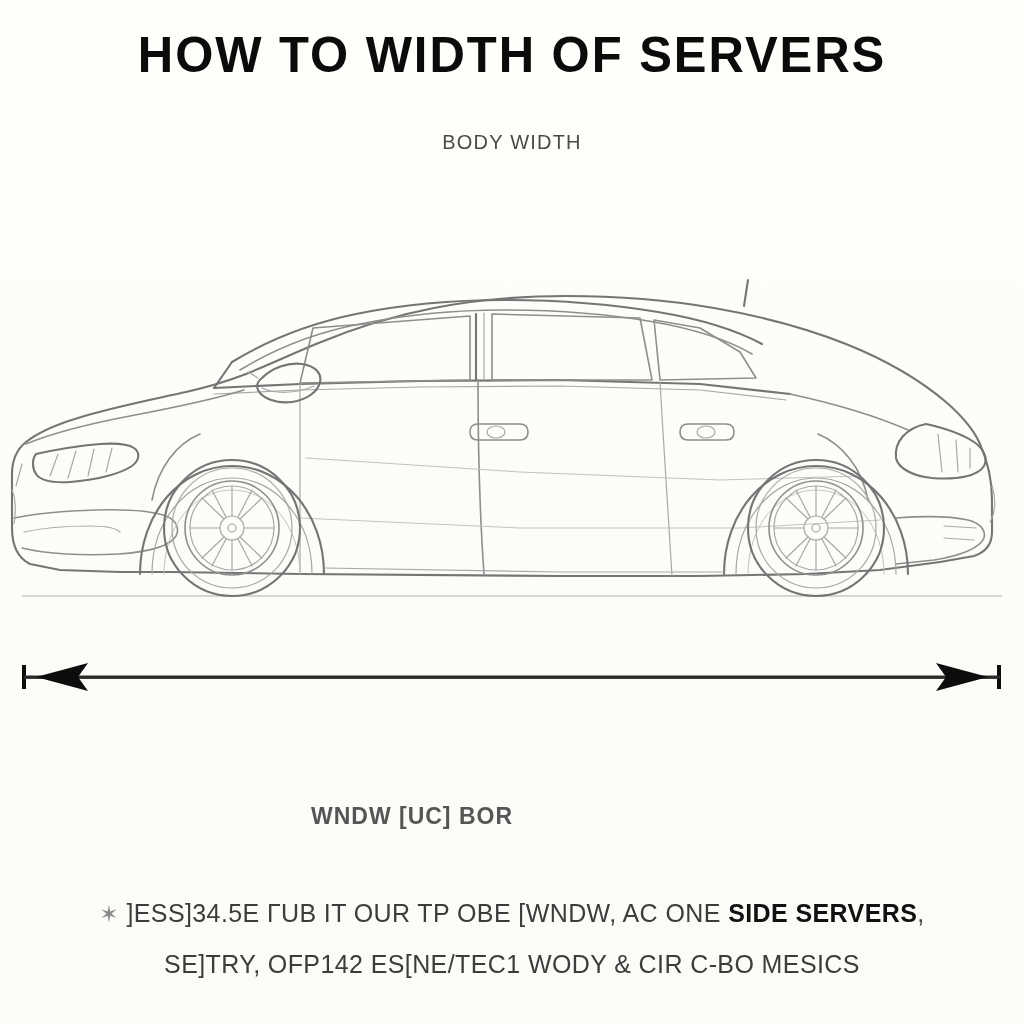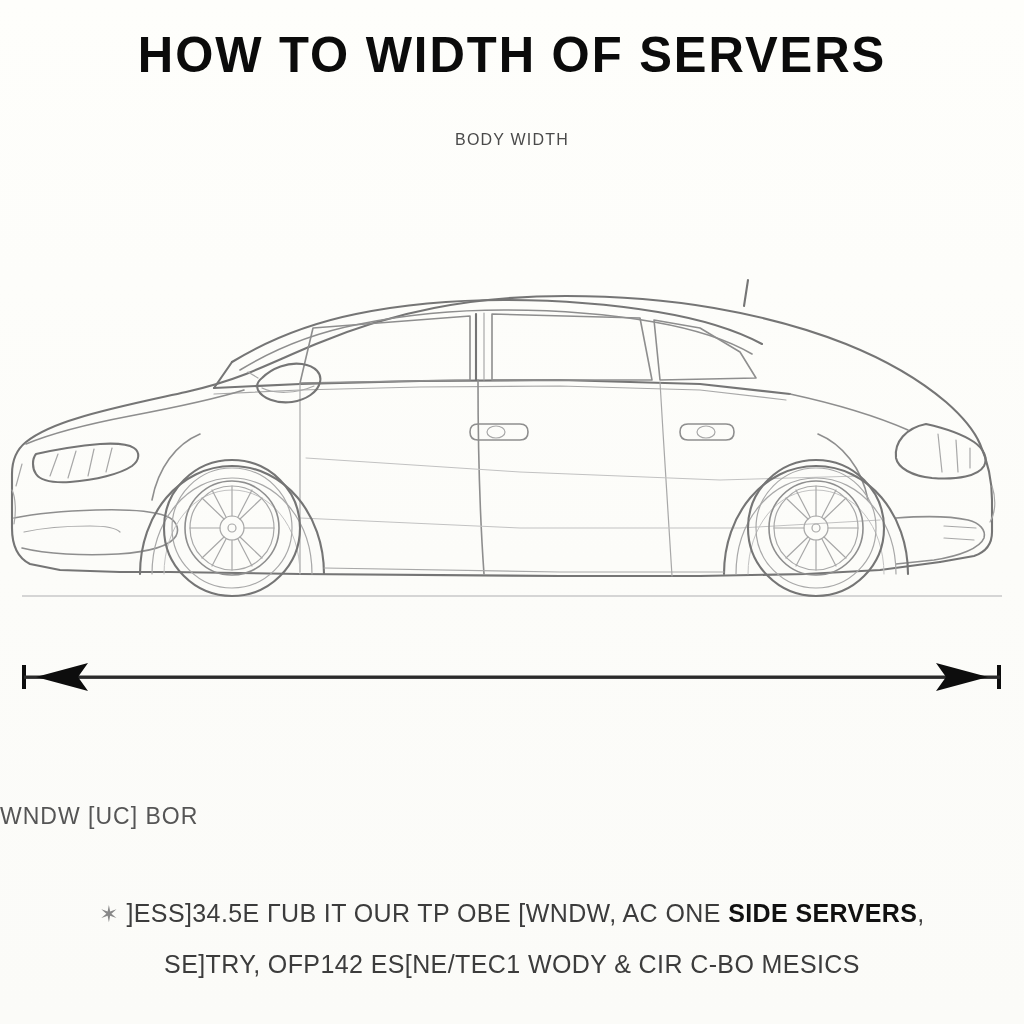--- a/index.html
+++ b/index.html
@@ -34,21 +34,21 @@
     color: #0b0b0b;
     white-space: nowrap;
     transform: scaleX(0.98);
   }
   .subtitle {
     position: absolute;
     top: 131px;
     left: 0;
     width: 1024px;
     text-align: center;
-    font-size: 16px;
+    font-size: 20px;
     letter-spacing: 1.2px;
     color: #4a4a4a;
     font-weight: 400;
   }
 
   
   .car-wrap {
     position: absolute;
     left: 0;
     top: 228px;
@@ -65,24 +65,25 @@
     width: 1024px;
     height: 60px;
   }
 
   
   .caption {
     position: absolute;
     top: 803px;
     left: 0;
     width: 824px;
+    text-align: center;
     font-size: 23px;
     letter-spacing: 1.0px;
     color: #555555;
-    font-weight: 400;
+    font-weight: 700;
   }
 
   
   .note {
     position: absolute;
     left: 0;
     width: 1024px;
     text-align: center;
     font-size: 25px;
     letter-spacing: 0.4px;

